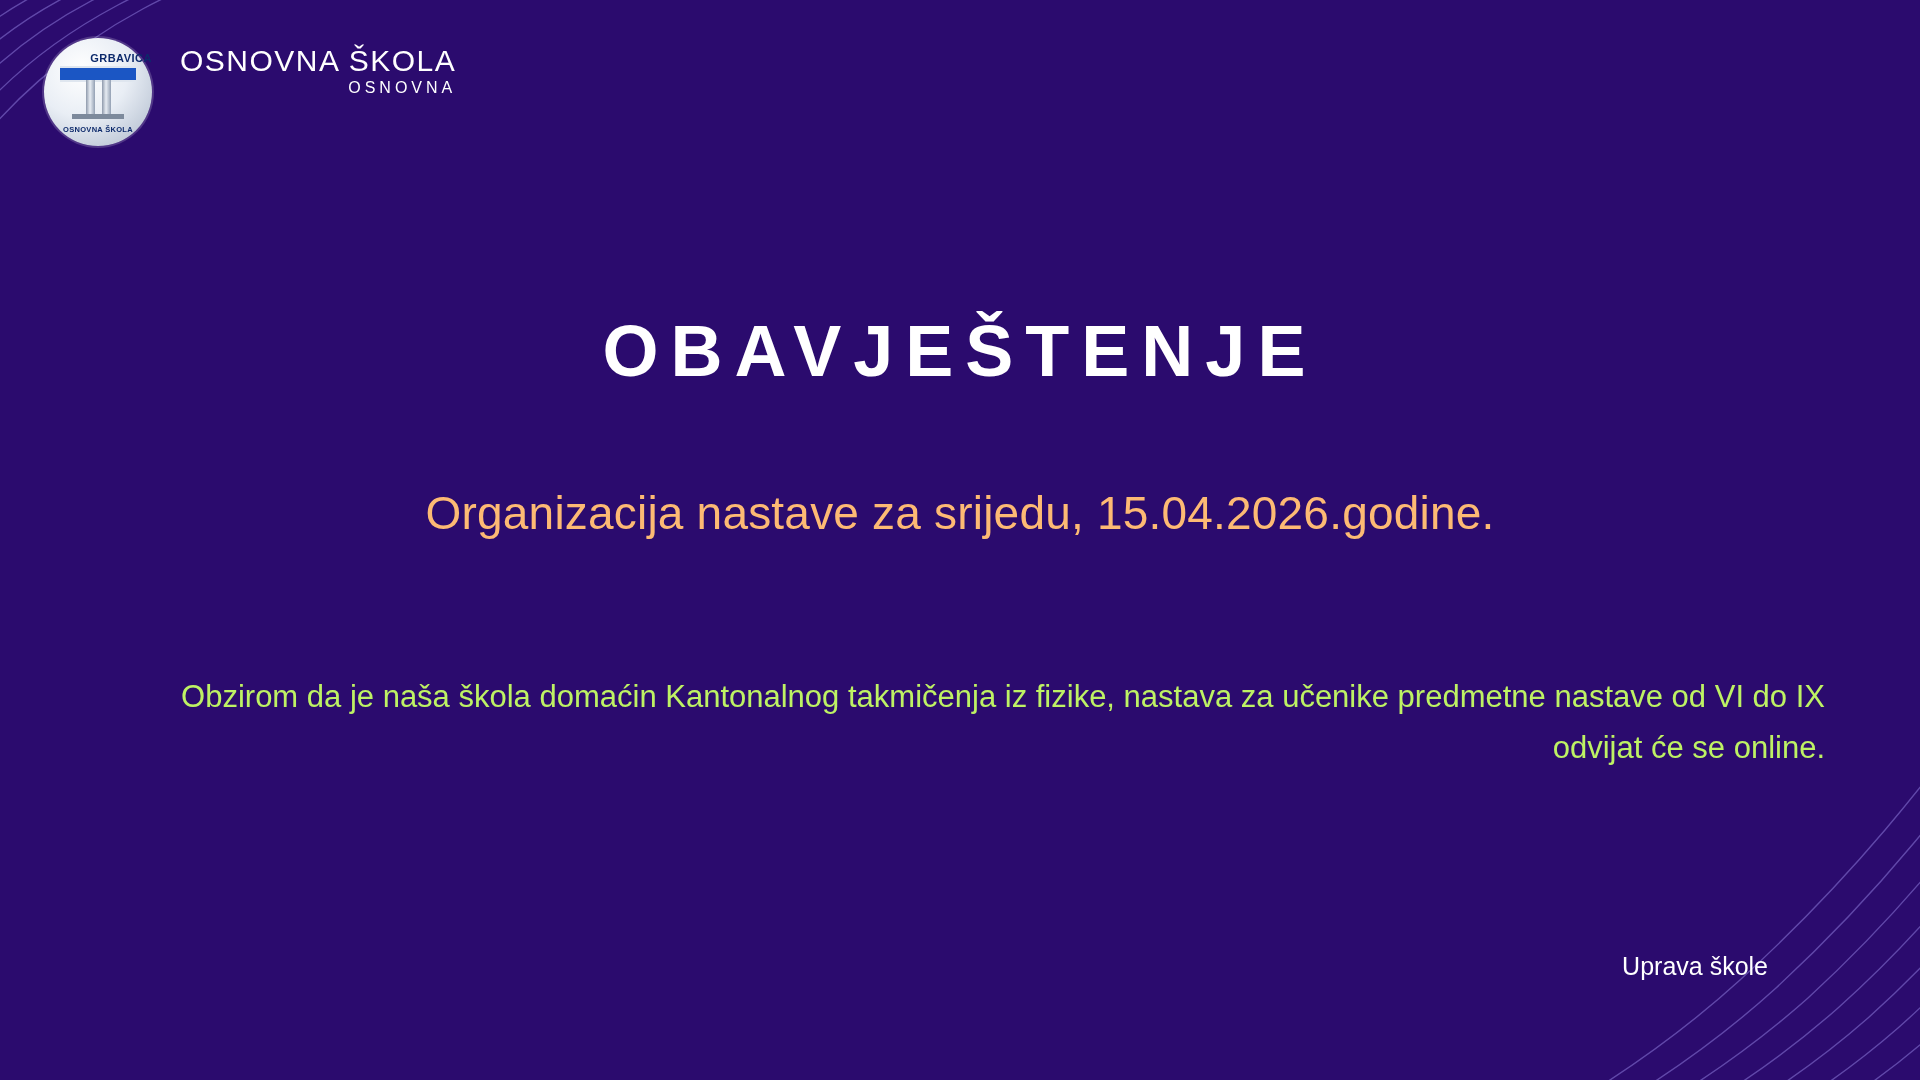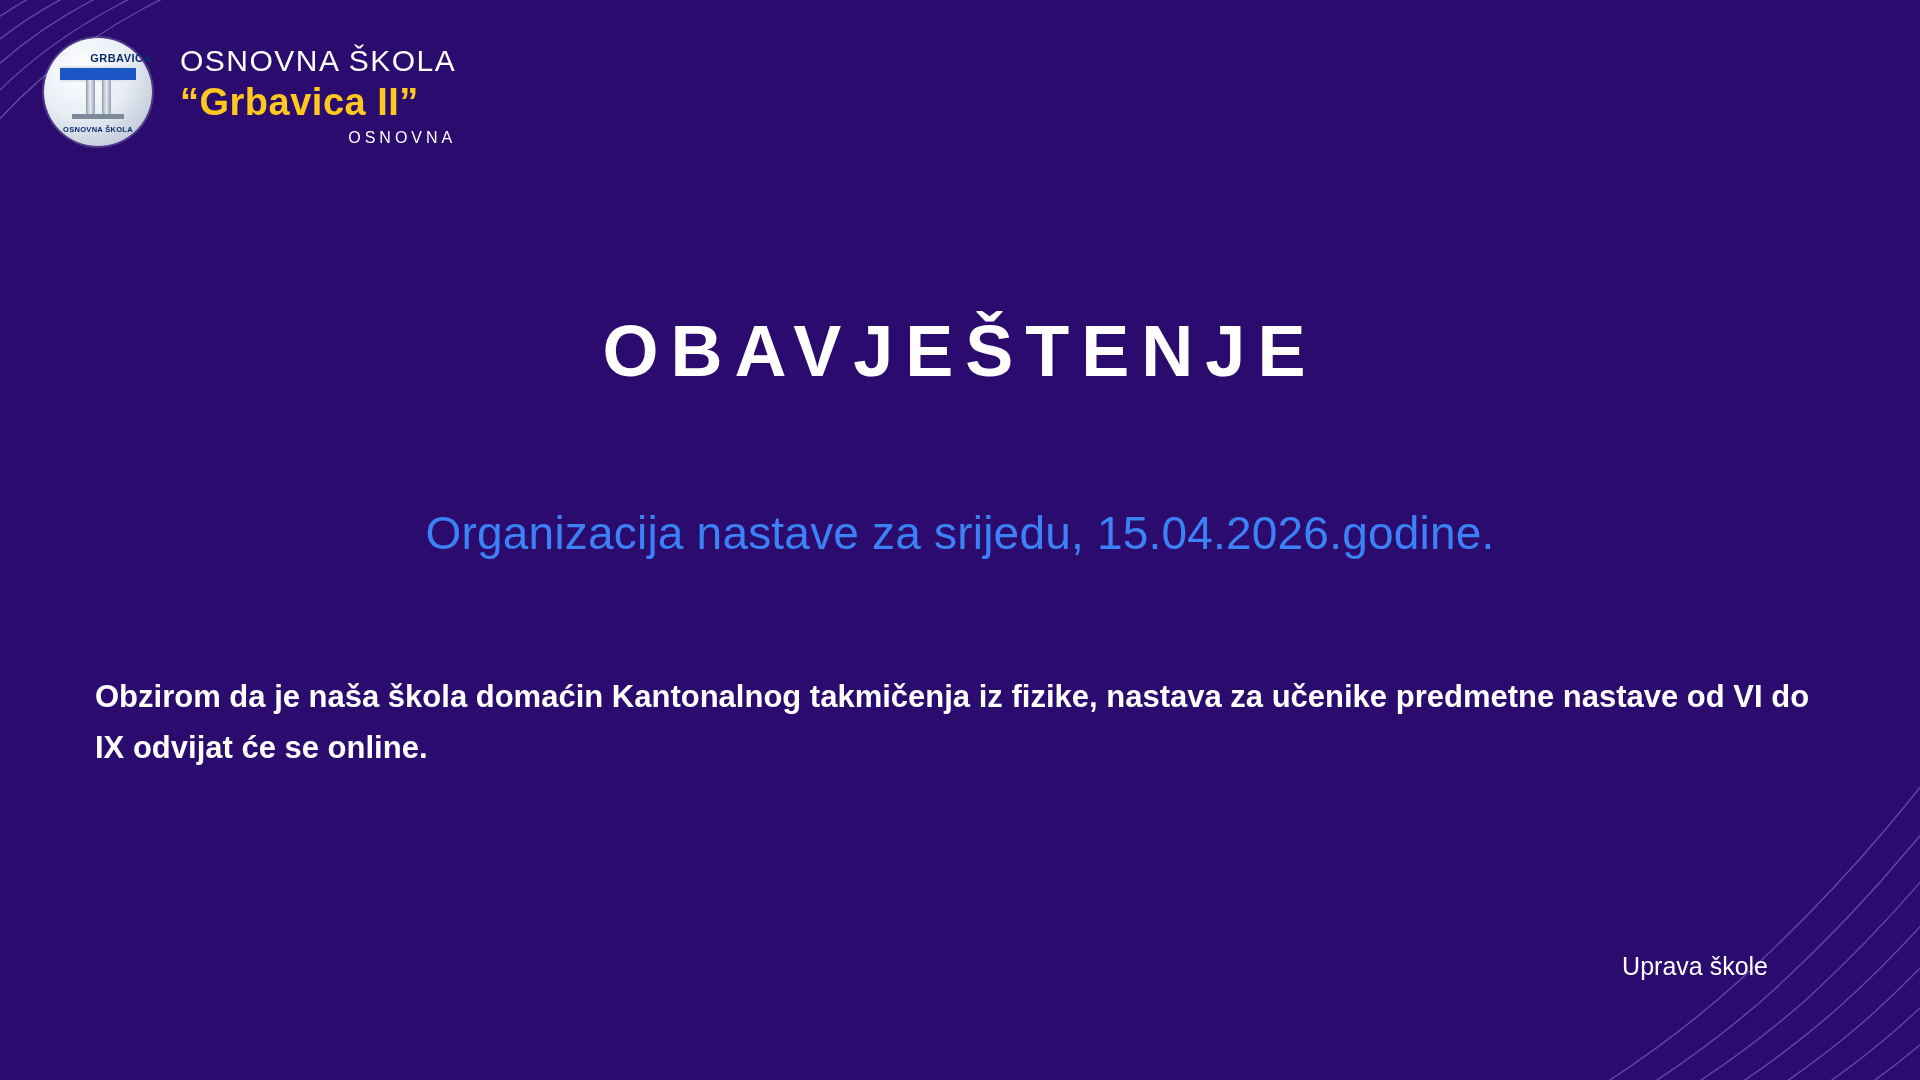--- a/index.html
+++ b/index.html
@@ -145,38 +145,37 @@
     left: 0;
     width: 100%;
     text-align: center;
     color: #ffffff;
     font-size: 72px;
     font-weight: bold;
     letter-spacing: 12px;
   }
   .subheading {
     position: absolute;
-    top: 506px;
+    top: 486px;
     left: 0;
     width: 100%;
     text-align: center;
-    color: #3b82f6;
+    color: #fdba74;
     font-size: 46px;
     letter-spacing: 0.2px;
   }
   .body-text {
     position: absolute;
     top: 672px;
     left: 95px;
     width: 1730px;
-    text-align: left;
-    color: #ffffff;
+    text-align: right;
+    color: #bef264;
     font-size: 31px;
     line-height: 1.63;
-    font-weight: bold;
   }
   .signature {
     position: absolute;
     top: 952px;
     right: 152px;
     color: #ffffff;
     font-size: 25px;
   }
 </style>
 </head>
@@ -218,21 +217,20 @@
       <div class="logo-bar"></div>
       <div class="logo-pillars">
           <i></i>
           <i></i>
         </div>
       <div class="logo-base"></div>
       <div class="logo-bottom">OSNOVNA ŠKOLA</div>
     </div>
     <div class="titleblock">
       <div class="t-line1">OSNOVNA ŠKOLA</div>
-      <div class="t-line2">“Grbavica II”</div>
       <div class="t-line3">OSNOVNA</div>
     </div>
   </div>
 
   <div class="heading">OBAVJEŠTENJE</div>
 
   <div class="subheading">Organizacija nastave za srijedu, 15.04.2026.godine.</div>
 
   <div class="body-text">
     <div>Obzirom da je naša škola domaćin Kantonalnog takmičenja iz fizike, nastava za učenike predmetne nastave od VI do IX odvijat će se online.</div>

